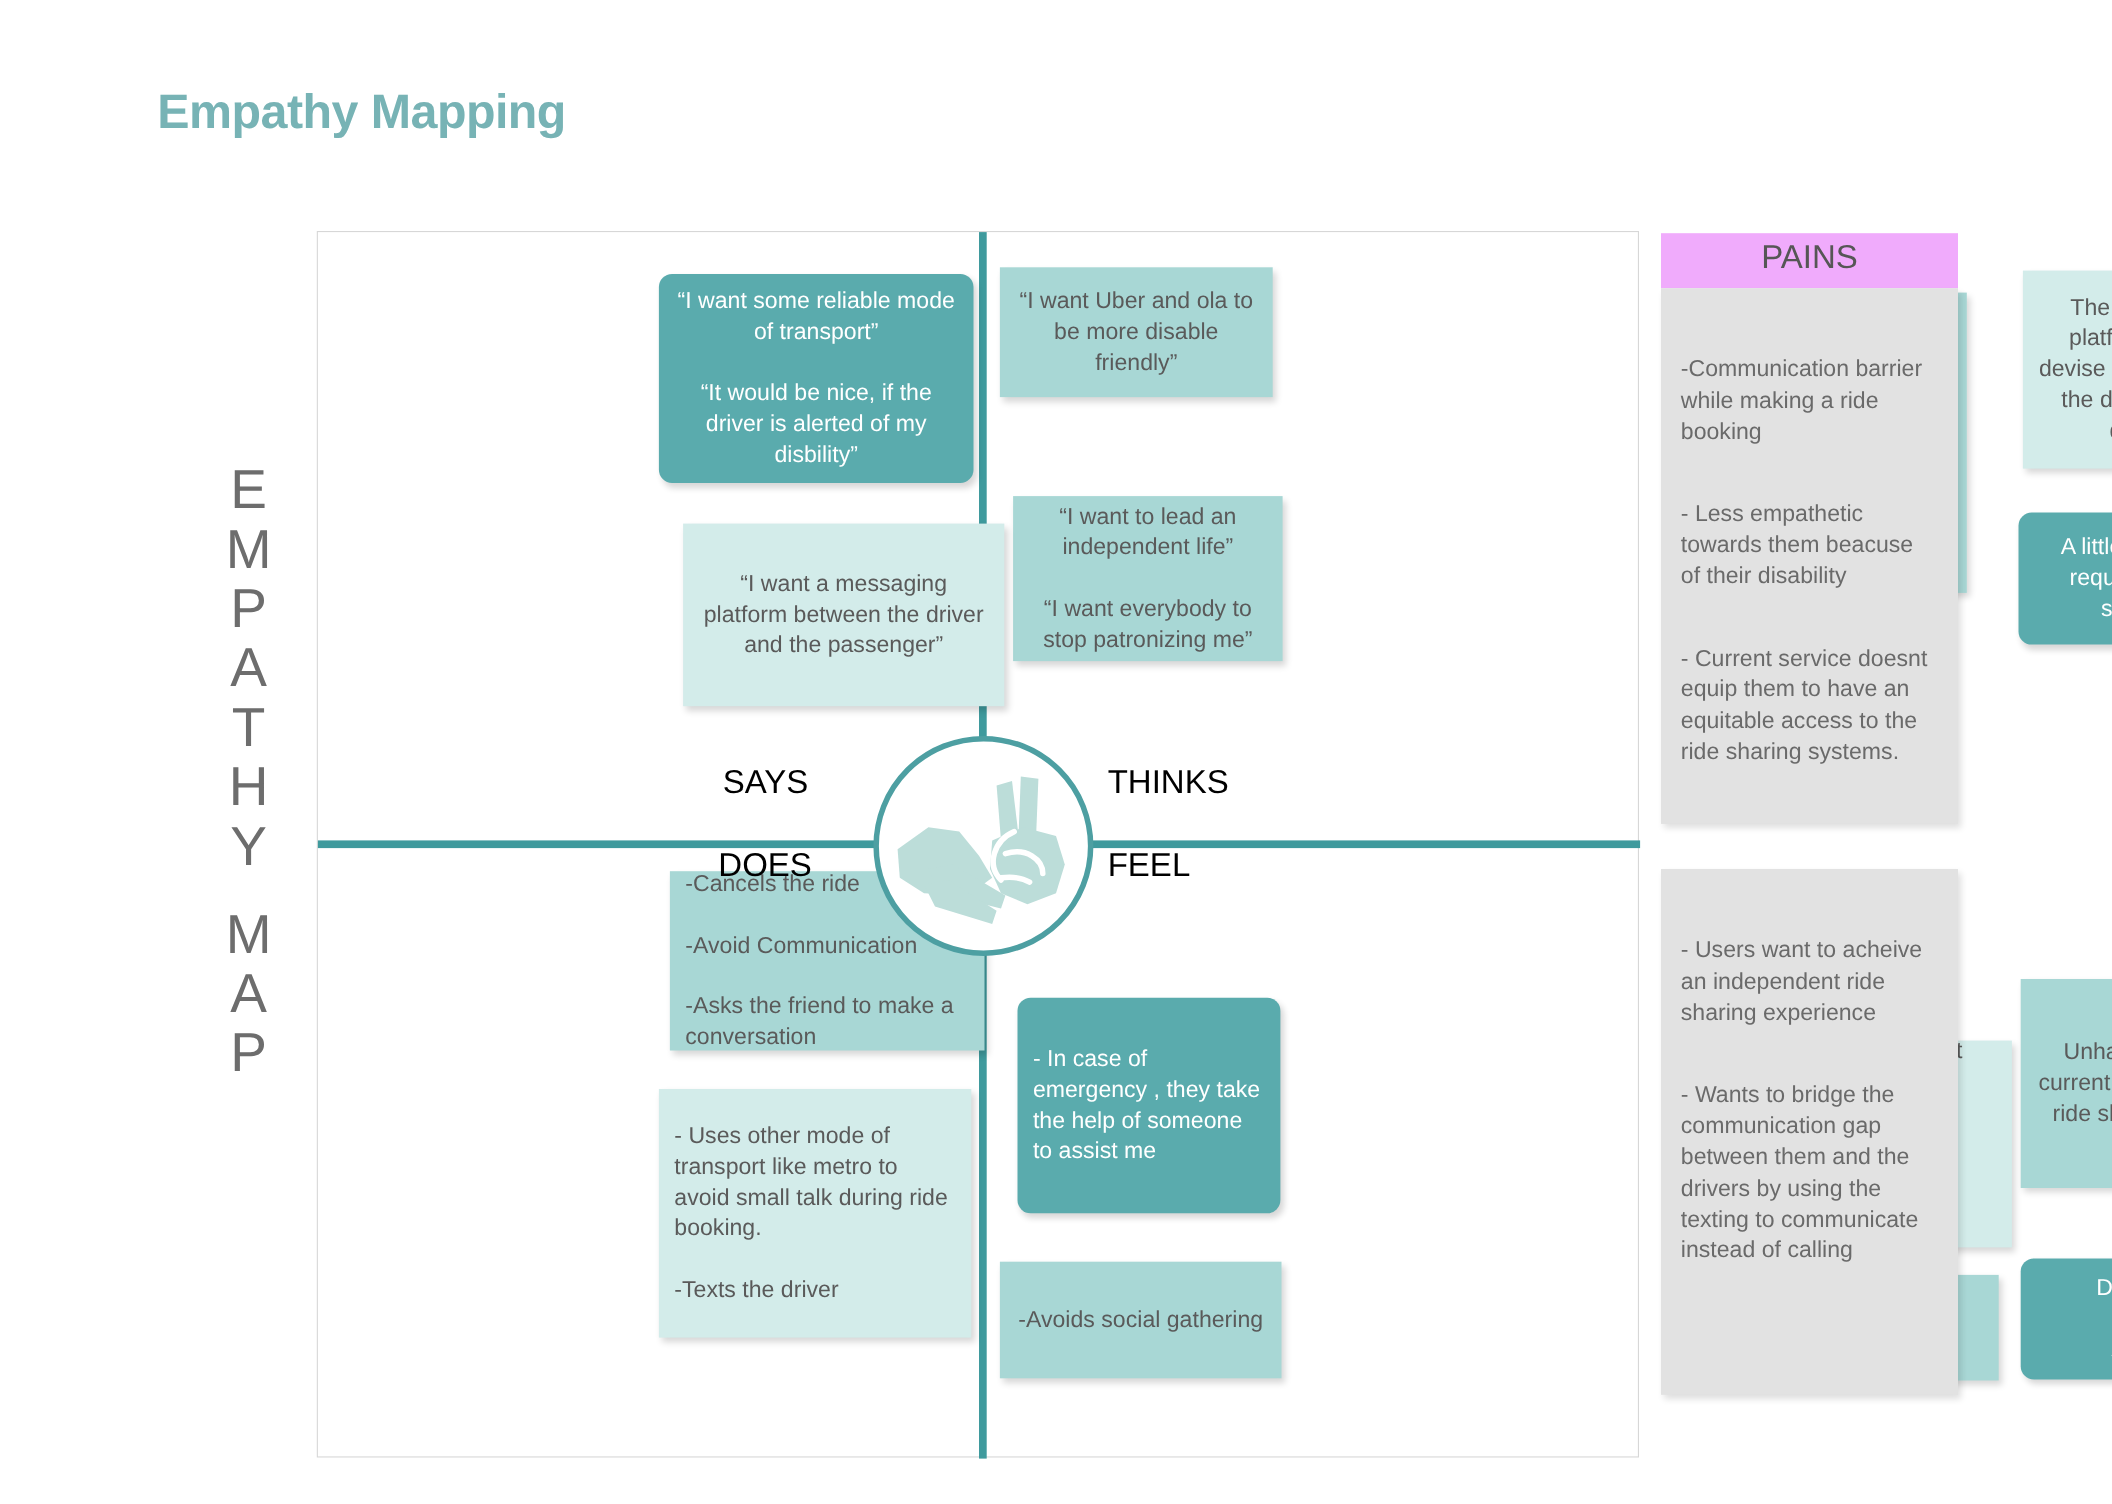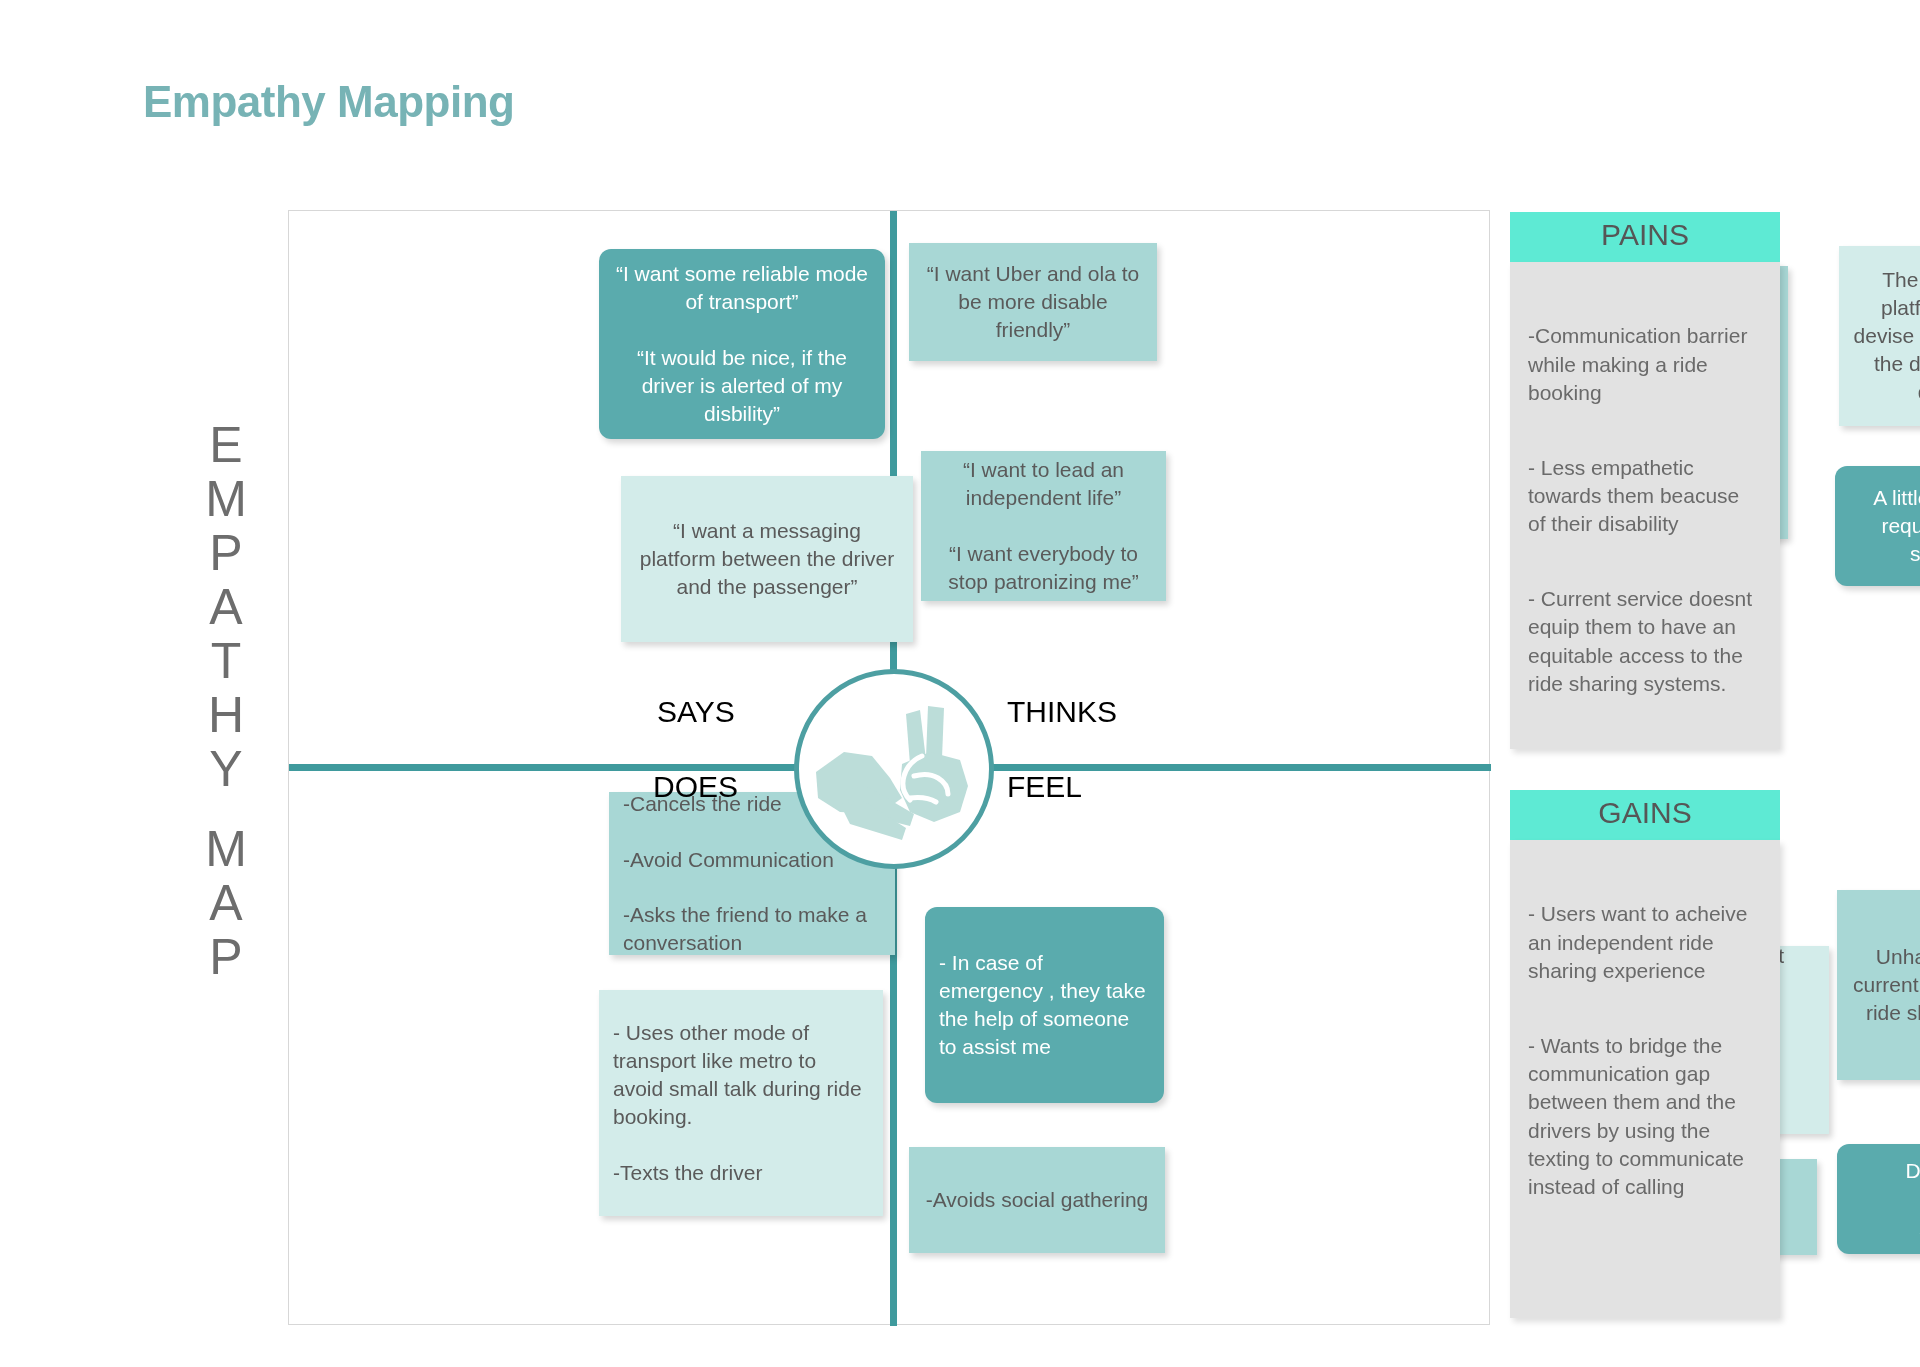--- a/index.html
+++ b/index.html
@@ -110,21 +110,21 @@
   .quad { position:absolute; }
   #quad-says   { left:0;    top:0;   width:601px; height:553px; }
   #quad-thinks { left:608px; top:0;  width:594px; height:553px; }
   #quad-does   { left:0;    top:560px; width:601px; height:555px; }
   #quad-feel   { left:608px; top:560px; width:594px; height:555px; }
 
   
   .panel { position: absolute; width: 270px; }
   .panel-head {
     text-align: center; font-size: 30px; color: #565656;
-    background: #5eead4; padding: 6px 0 10px;
+    background: #f0abfc; padding: 6px 0 10px;
   }
   .panel-body {
     background: #e2e2e2; color: #6a6a6a;
     font-size: 21px; line-height: 1.35;
     padding: 32px 18px 22px;
     box-shadow: 3px 4px 6px rgba(0,0,0,0.13);
     white-space: pre-line;
   }
   .panel-body p { margin: 0 0 18px; }
   .panel-body p:last-child { margin-bottom: 0; }
@@ -237,20 +237,19 @@
   <div class="panel" id="panel-pains">
     <div class="panel-head">PAINS</div>
     <div class="panel-body">
       <p>-Communication barrier while making a ride booking</p>
       <p>- Less empathetic towards them beacuse of their disability</p>
       <p>- Current service doesnt equip them to have an equitable access to the ride sharing systems.</p>
     </div>
   </div>
 
   <div class="panel" id="panel-gains">
-    <div class="panel-head">GAINS</div>
     <div class="panel-body">
       <p>- Users want to acheive an independent ride sharing experience</p>
       <p>- Wants to bridge the communication gap between them and the drivers by using the texting to communicate instead of calling</p>
     </div>
   </div>
 
 </div>
 
 </body></html>

